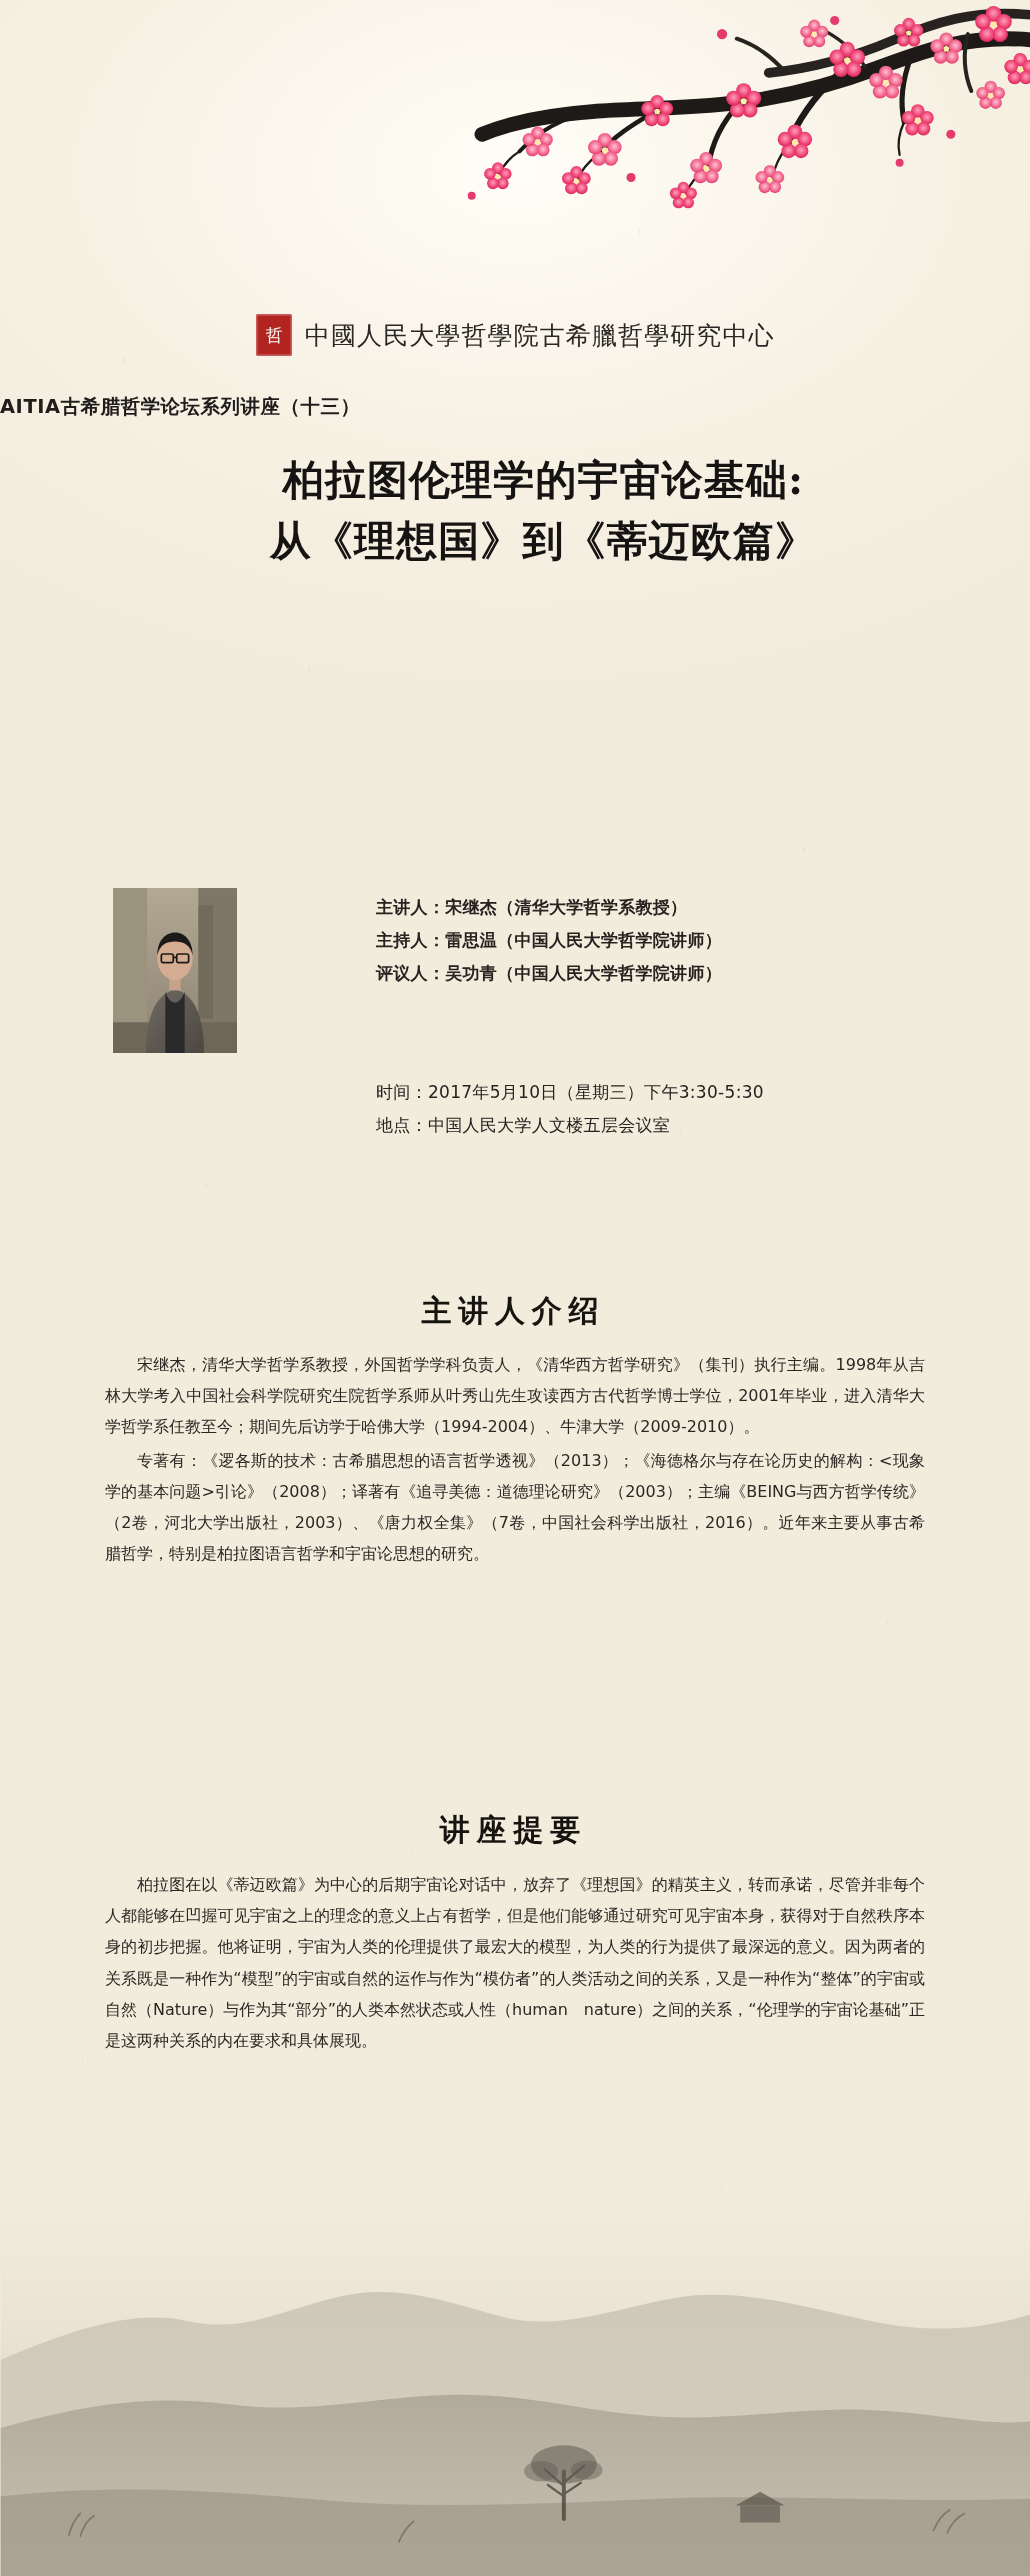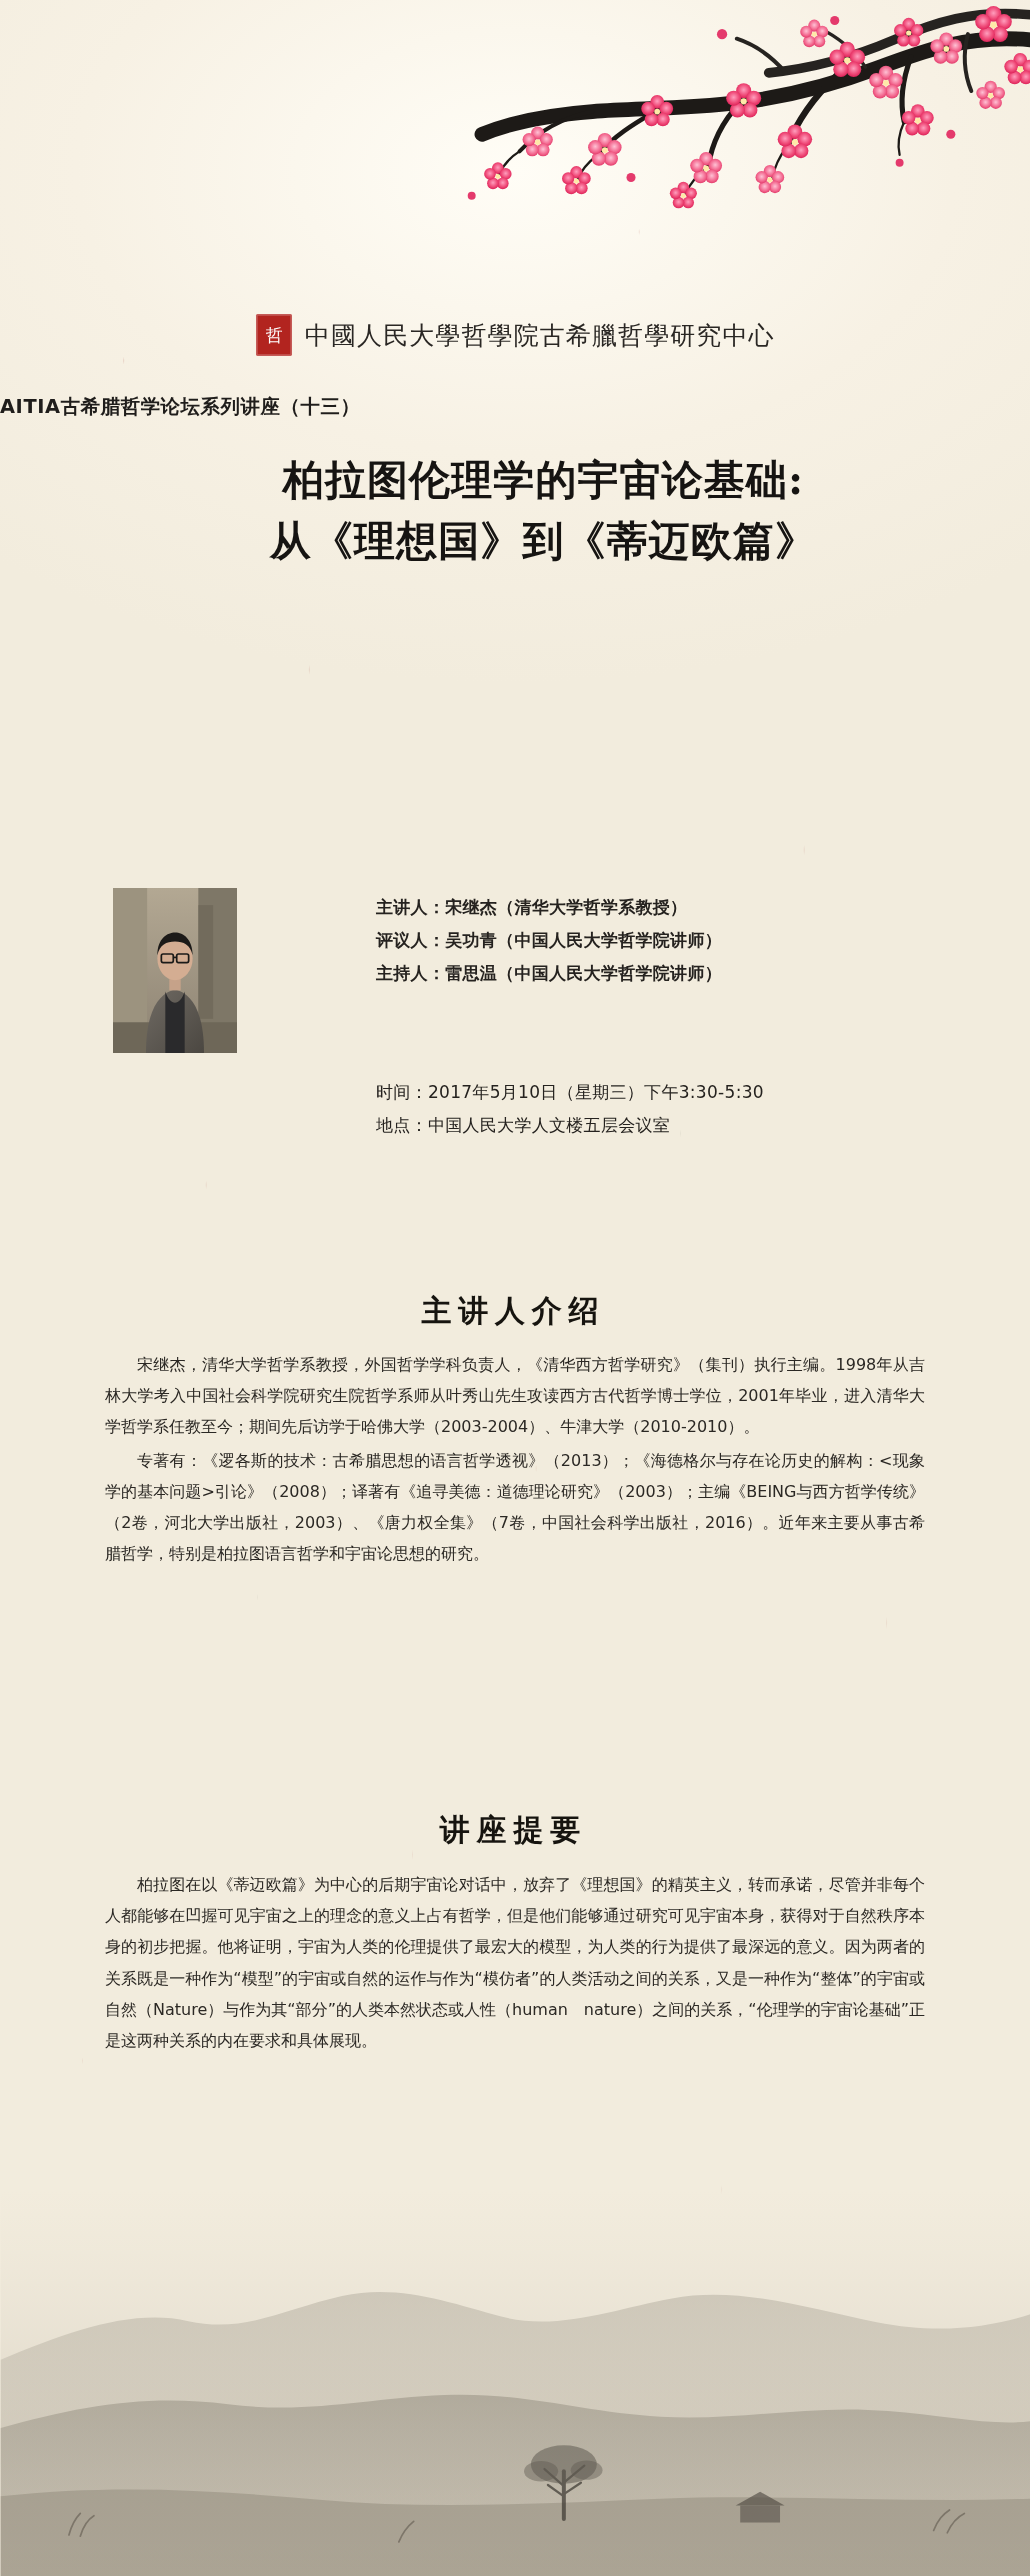--- a/index.html
+++ b/index.html
@@ -442,33 +442,33 @@
         <g stroke="#1b1a18" stroke-width="3" fill="none">
           <rect x="85" y="116" width="21" height="15" rx="3"></rect>
           <rect x="112" y="116" width="21" height="15" rx="3"></rect>
           <path d="M106,122 L112,122"></path>
         </g>
       </svg>
     </div>
 
     <div class="credits">
       <div>主讲人：宋继杰（清华大学哲学系教授）</div>
+      <div>主持人：雷思温（中国人民大学哲学院讲师）</div>
       <div>评议人：吴功青（中国人民大学哲学院讲师）</div>
-      <div>主持人：雷思温（中国人民大学哲学院讲师）</div>
     </div>
 
     <div class="logistics">
       <div>时间：2017年5月10日（星期三）下午3:30-5:30</div>
       <div>地点：中国人民大学人文楼五层会议室</div>
     </div>
   </div>
 
   <div id="heading-bio" class="section-heading">主讲人介绍</div>
   <div id="bio-block" class="body-block">
-    <p>宋继杰，清华大学哲学系教授，外国哲学学科负责人，《清华西方哲学研究》（集刊）执行主编。1998年从吉林大学考入中国社会科学院研究生院哲学系师从叶秀山先生攻读西方古代哲学博士学位，2001年毕业，进入清华大学哲学系任教至今；期间先后访学于哈佛大学（2003-2004）、牛津大学（2010-2010）。</p>
+    <p>宋继杰，清华大学哲学系教授，外国哲学学科负责人，《清华西方哲学研究》（集刊）执行主编。1998年从吉林大学考入中国社会科学院研究生院哲学系师从叶秀山先生攻读西方古代哲学博士学位，2001年毕业，进入清华大学哲学系任教至今；期间先后访学于哈佛大学（1994-2004）、牛津大学（2009-2010）。</p>
     <p>专著有：《逻各斯的技术：古希腊思想的语言哲学透视》（2013）；《海德格尔与存在论历史的解构：&lt;现象学的基本问题&gt;引论》（2008）；译著有《追寻美德：道德理论研究》（2003）；主编《BEING与西方哲学传统》（2卷，河北大学出版社，2003）、《唐力权全集》（7卷，中国社会科学出版社，2016）。近年来主要从事古希腊哲学，特别是柏拉图语言哲学和宇宙论思想的研究。</p>
   </div>
 
   <div id="heading-abstract" class="section-heading">讲座提要</div>
   <div id="abstract-block" class="body-block">
     <p>柏拉图在以《蒂迈欧篇》为中心的后期宇宙论对话中，放弃了《理想国》的精英主义，转而承诺，尽管并非每个人都能够在凹握可见宇宙之上的理念的意义上占有哲学，但是他们能够通过研究可见宇宙本身，获得对于自然秩序本身的初步把握。他将证明，宇宙为人类的伦理提供了最宏大的模型，为人类的行为提供了最深远的意义。因为两者的关系既是一种作为“模型”的宇宙或自然的运作与作为“模仿者”的人类活动之间的关系，又是一种作为“整体”的宇宙或自然（Nature）与作为其“部分”的人类本然状态或人性（human　nature）之间的关系，“伦理学的宇宙论基础”正是这两种关系的内在要求和具体展现。</p>
   </div>
 
   <div class="mountain-area">
     <svg width="1031" height="512" viewBox="0 0 1810 900" xmlns="http://www.w3.org/2000/svg">

